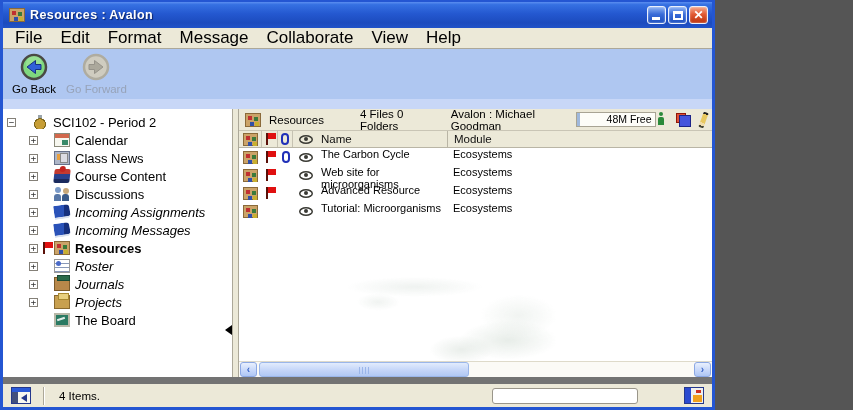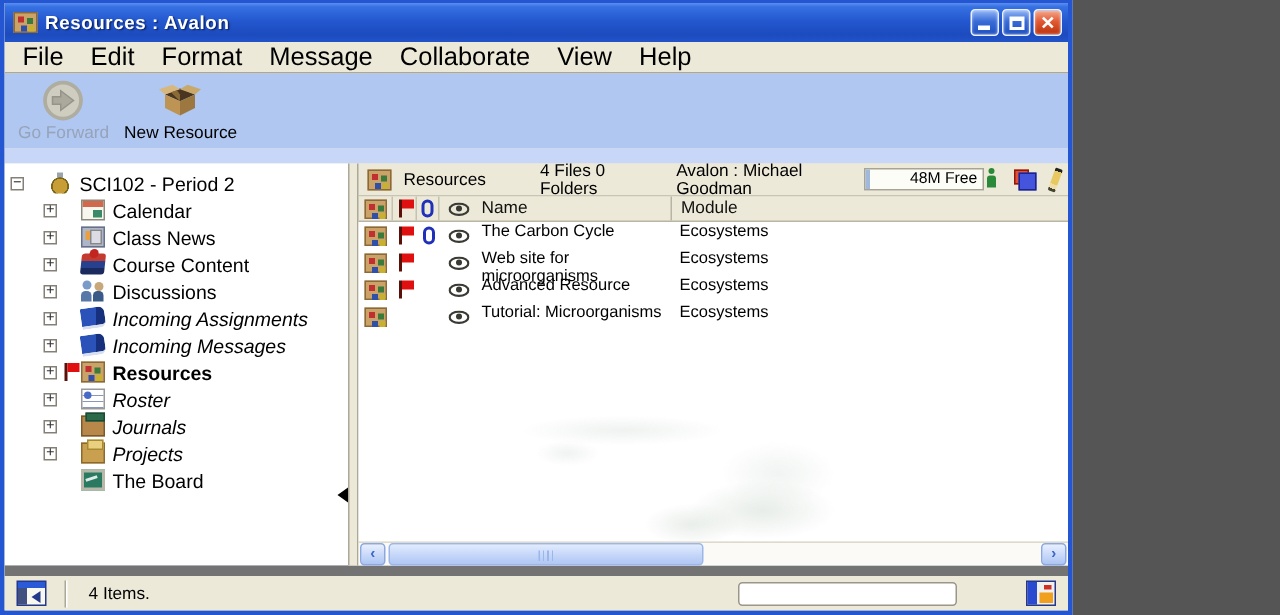--- a/index.html
+++ b/index.html
@@ -189,37 +189,34 @@
     <span class="menu-item">File</span>
     <span class="menu-item">Edit</span>
     <span class="menu-item">Format</span>
     <span class="menu-item">Message</span>
     <span class="menu-item">Collaborate</span>
     <span class="menu-item">View</span>
     <span class="menu-item">Help</span>
   </div>
 
   <div class="toolbar">
+    <div class="tbtn">
+      <svg width="30" height="30">
+        <circle cx="15" cy="15" r="12" fill="#7FD87F" stroke="#4A4A44" stroke-width="2.5"></circle>
+        <circle cx="15" cy="12" r="8" fill="#A9E8A2" opacity="0.55"></circle>
+        <path d="M16.5,8.5 L8,15 L16.5,21.5 L16.5,17.5 L22,17.5 L22,12.5 L16.5,12.5 Z" fill="#3060D8" stroke="#16307E" stroke-width="1"></path>
+      </svg>
+      <span class="tlabel">Go Back</span>
+    </div>
     <div class="tbtn disabled">
       <svg width="30" height="30">
         <circle cx="15" cy="15" r="12" fill="#CFCCC0" stroke="#AFACA0" stroke-width="2.5"></circle>
         <path d="M13.5,8.5 L22,15 L13.5,21.5 L13.5,17.5 L8,17.5 L8,12.5 L13.5,12.5 Z" fill="#ABA89C" stroke="#96938A" stroke-width="1"></path>
       </svg>
       <span class="tlabel">Go Forward</span>
-    </div>
-    <div class="tbtn">
-      <svg width="30" height="30">
-        <polygon points="5,11 15,15.5 25,11 15,7" fill="#4A3620"></polygon>
-        <polygon points="5,11 5,20 15,25 15,15.5" fill="#BE9455"></polygon>
-        <polygon points="25,11 25,20 15,25 15,15.5" fill="#9C7840"></polygon>
-        <polygon points="5,11 1,7.5 10,4.5 15,7.5" fill="#D7B77E"></polygon>
-        <polygon points="25,11 29,7.5 20,4.5 15,7.5" fill="#C9A86C"></polygon>
-        <polygon points="15,15.5 9,9.5 13,8.2 15,11" fill="#8A6A38"></polygon>
-      </svg>
-      <span class="tlabel">New Resource</span>
     </div>
   </div>
   <div class="strip"></div>
 
   <div class="main">
 
     <div class="tree-panel">
       <div class="trow">
         <span class="exp">−</span>
         <span class="flagslot">

